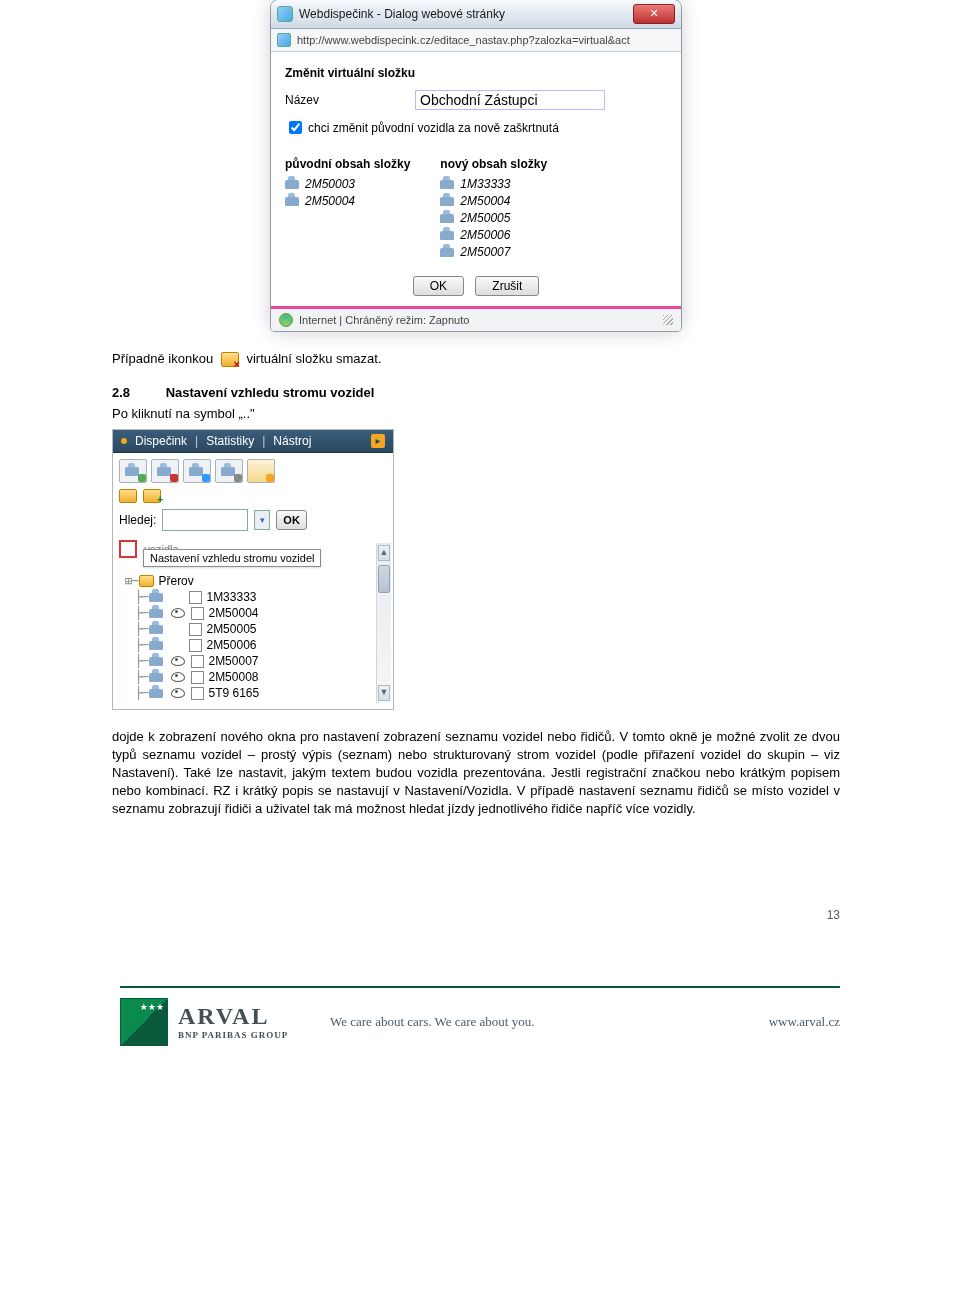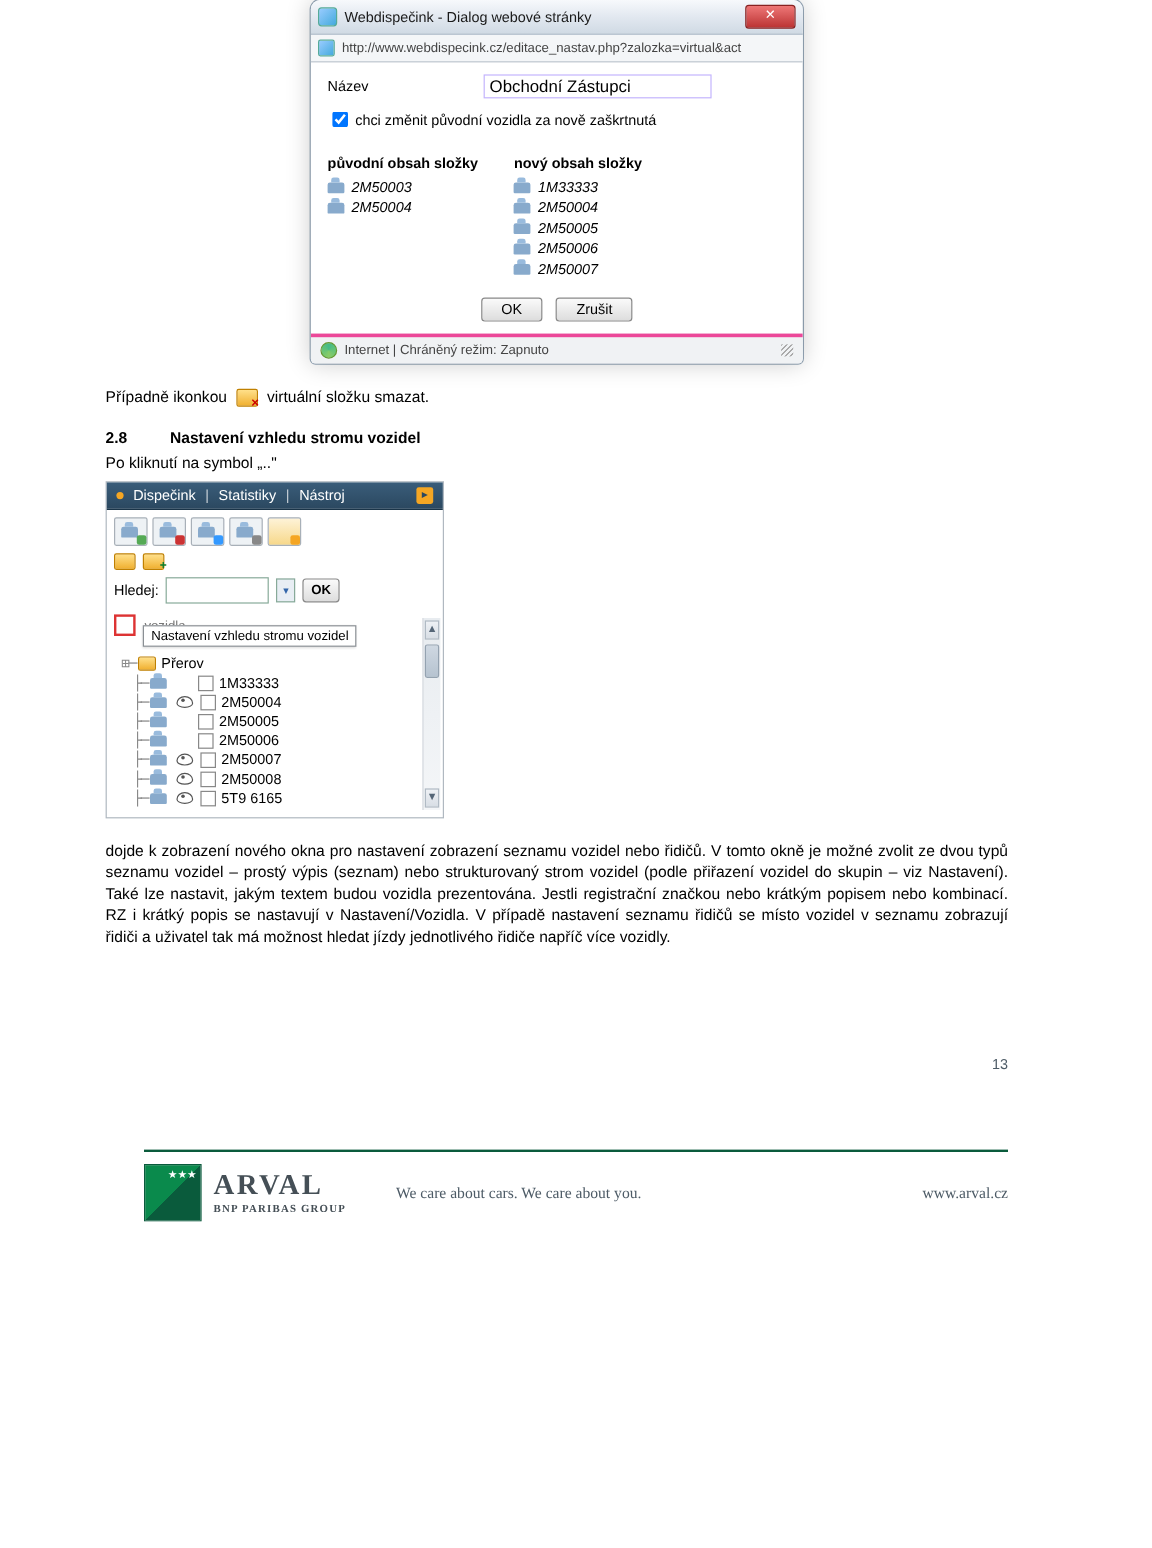--- a/index.html
+++ b/index.html
@@ -4,21 +4,21 @@
 <style>
   body {
     margin: 0;
     font-family: Arial, sans-serif;
     background: #fff;
     width: 960px;
     color: #000;
     font-size: 13px;
   }
   .page {
-    padding: 0 120px 30px 88px;
+    padding: 0 120px 30px 112px;
   }
   
   .dialog {
     width: 410px;
     margin: 0 auto 20px auto;
     border-radius: 8px 8px 4px 4px;
     box-shadow: 0 0 20px rgba(0,0,0,0.2), 0 0 0 1px #9ab;
     overflow: hidden;
     background: #fff;
   }
@@ -212,20 +212,21 @@
     <div class="titlebar">
       <span class="ie-icon"></span>
       <span>Webdispečink - Dialog webové stránky</span>
       <span class="close">✕</span>
     </div>
     <div class="addrbar">
       <span class="ie-icon-s"></span>
       <span>http://www.webdispecink.cz/editace_nastav.php?zalozka=virtual&amp;act</span>
     </div>
     <div class="dialog-body">
+      <div class="heading">Změnit virtuální složku</div>
       <div class="row">
         <span class="lbl">Název</span>
         <input type="text" value="Obchodní Zástupci" style="">
       </div>
       <div class="cbrow">
         <input type="checkbox" checked="" style="">
         <span>chci změnit původní vozidla za nově zaškrtnutá</span>
       </div>
       <div class="cols">
         <div>

